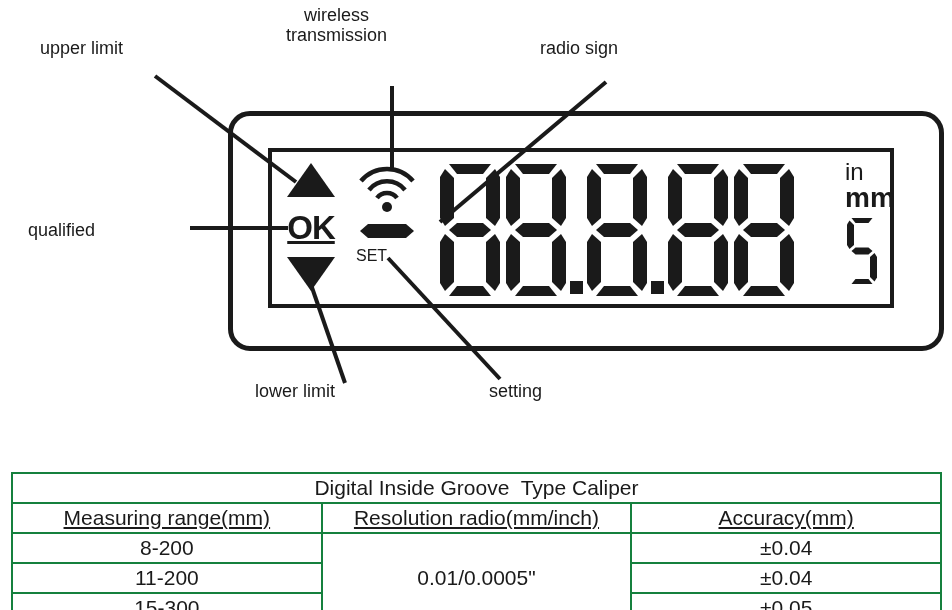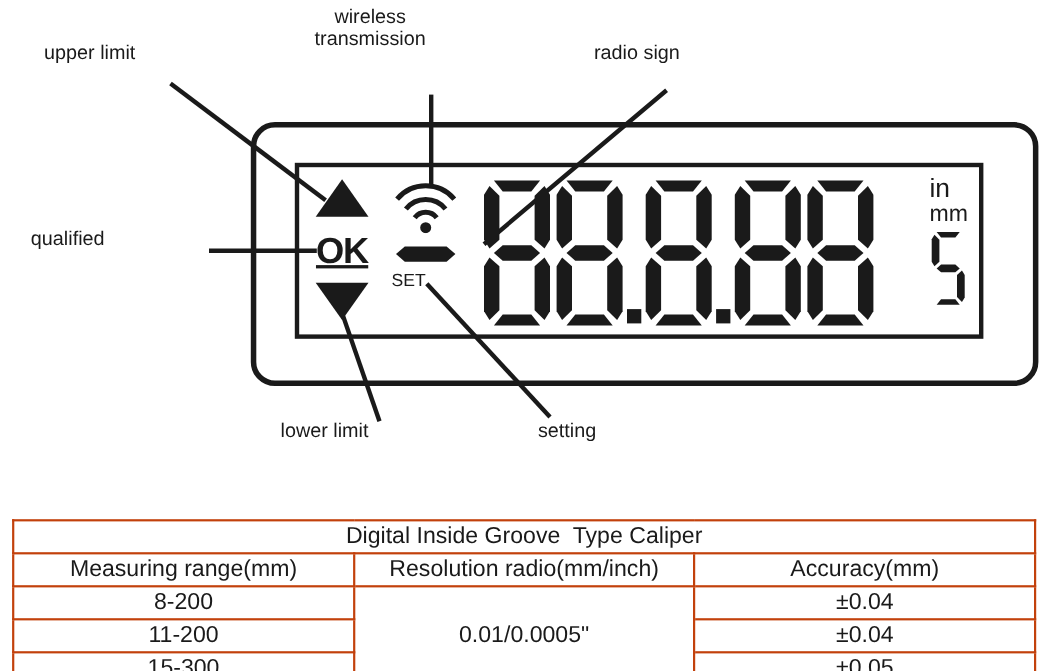--- a/index.html
+++ b/index.html
@@ -21,21 +21,21 @@
     position: absolute;
     font-size: 18px;
     line-height: 1.12;
     color: #1a1a1a;
     white-space: pre;
     letter-spacing: 0px;
   }
   #anno-upper-limit { left: 40px;  top: 38px; }
   #anno-wireless    { left: 286px; top: 5px;  text-align: center; }
   #anno-minus       { left: 540px; top: 38px; }
-  #anno-qualified   { left: 28px;  top: 207px; }
+  #anno-qualified   { left: 28px;  top: 220px; }
   #anno-lower-limit { left: 255px; top: 381px; }
   #anno-setting     { left: 489px; top: 381px; }
 
   
   #leader-lines {
     position: absolute;
     left: 0; top: 0;
     width: 952px; height: 460px;
     pointer-events: none;
   }
@@ -141,50 +141,51 @@
     top: 160px;
     width: 48px;
     text-align: left;
   }
   #unit-in {
     font-size: 24px;
     line-height: 1.02;
     letter-spacing: 0px;
   }
   #unit-mm {
-    font-size: 21px;
+    font-size: 28px;
     line-height: 1.02;
     letter-spacing: 0px;
+    font-weight: bold;
   }
   #unit-digit { margin-top: 2px; }
 
   
   #spec-table {
     position: absolute;
     left: 11px;
     top: 472px;
     width: 931px;
     border-collapse: collapse;
     table-layout: fixed;
     font-size: 21px;
   }
   #spec-table td {
-    border: 2px solid #c2410c;
+    border: 2px solid #15803d;
     text-align: center;
     padding: 2px 4px;
     height: 23px;
     color: #1a1a1a;
     white-space: pre;
     margin-left: 32px;
   }
   td.col-range  { width: 314px; }
   td.col-res    { width: 365px; }
   td.col-acc    { width: 252px; }
   tr.title-row td { height: 28px; }
-  tr.header-row td { height: 28px; }
+  tr.header-row td { height: 28px; text-decoration: underline; }
 </style>
 </head>
 <body>
 
 <div class="anno" id="anno-upper-limit">upper limit</div>
 
 <div class="anno" id="anno-wireless">wireless
 transmission</div>
 
 <div class="anno" id="anno-minus">radio sign</div>

